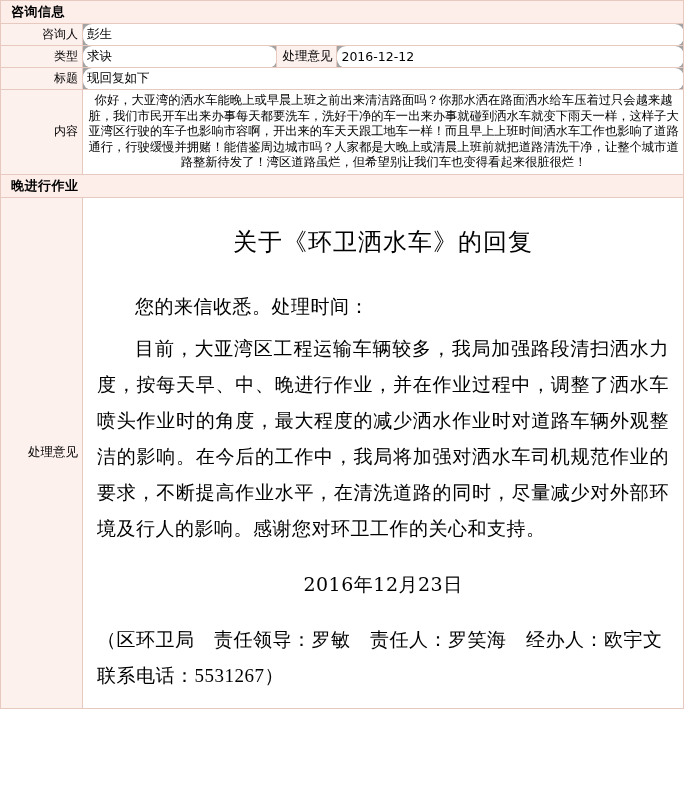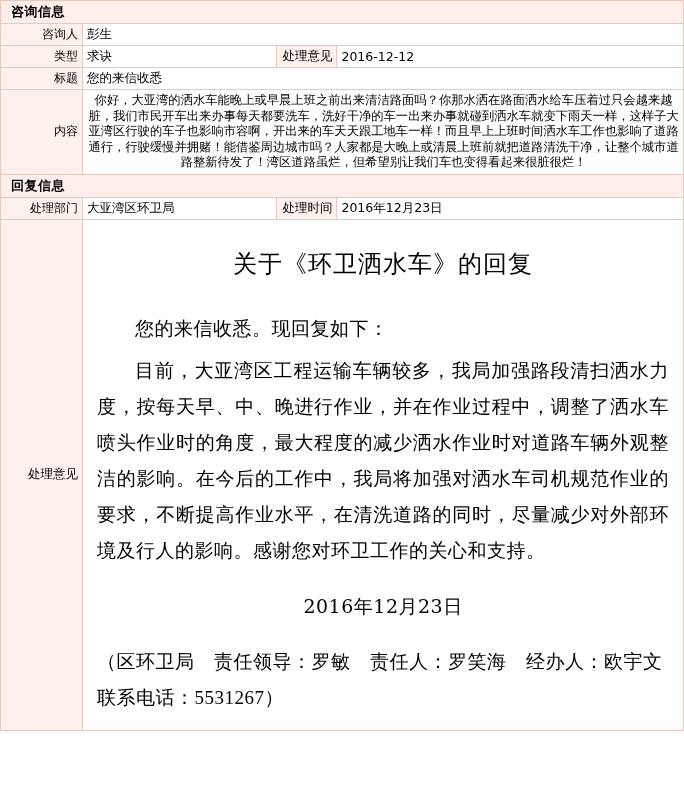--- a/index.html
+++ b/index.html
@@ -56,20 +56,21 @@
     white-space: nowrap;
     color: #000;
   }
 
   .value-cell {
     background: #ffffff;
     text-align: left;
     padding: 2px 2px 2px 4px !important;
     font-size: 12.5px;
     color: #000;
+    border-radius: 9px;
   }
 
   .content-cell {
     background: #ffffff;
     text-align: center;
     padding: 3px 3px 3px 4px !important;
     font-size: 12.3px;
     line-height: 15.5px;
     color: #000;
     letter-spacing: 0px;
@@ -164,41 +165,35 @@
         <td class="value-cell" colspan="3">彭生</td>
       </tr>
       <tr>
         <td class="label-cell">类型</td>
         <td class="value-cell">求诀</td>
         <td class="label-cell-mid">处理意见</td>
         <td class="value-cell">2016-12-12</td>
       </tr>
       <tr>
         <td class="label-cell">标题</td>
-        <td class="value-cell" colspan="3">您的来信收悉</td>
+        <td class="value-cell" colspan="3">现回复如下</td>
       </tr>
       <tr>
         <td class="label-cell">内容</td>
         <td class="content-cell" colspan="3">你好，大亚湾的洒水车能晚上或早晨上班之前出来清洁路面吗？你那水洒在路面洒水给车压着过只会越来越脏，我们市民开车出来办事每天都要洗车，洗好干净的车一出来办事就碰到洒水车就变下雨天一样，这样子大亚湾区行驶的车子也影响市容啊，开出来的车天天跟工地车一样！而且早上上班时间洒水车工作也影响了道路通行，行驶缓慢并拥赌！能借鉴周边城市吗？人家都是大晚上或清晨上班前就把道路清洗干净，让整个城市道路整新待发了！湾区道路虽烂，但希望别让我们车也变得看起来很脏很烂！</td>
       </tr>
 
       <tr>
-        <td class="section-head" colspan="4">回复信息</td>
-      </tr>
-      <tr>
-        <td class="label-cell">处理部门</td>
-        <td class="value-cell">大亚湾区环卫局</td>
-        <td class="label-cell-mid">处理时间</td>
-        <td class="value-cell">2016年12月23日</td>
+        <td class="section-head" colspan="4">晚进行作业</td>
       </tr>
       <tr>
         <td class="opinion-label">处理意见</td>
         <td class="reply-body" colspan="3">
           <div class="reply-title">关于《环卫洒水车》的回复</div>
-          <p class="reply-para">您的来信收悉。现回复如下：</p>
+          <p class="reply-para">您的来信收悉。处理时间：</p>
           <p class="reply-para tight">目前，大亚湾区工程运输车辆较多，我局加强路段清扫洒水力度，按每天早、中、晚进行作业，并在作业过程中，调整了洒水车喷头作业时的角度，最大程度的减少洒水作业时对道路车辆外观整洁的影响。在今后的工作中，我局将加强对洒水车司机规范作业的要求，不断提高作业水平，在清洗道路的同时，尽量减少对外部环境及行人的影响。感谢您对环卫工作的关心和支持。</p>
           <div class="reply-date">2016年12月23日</div>
           <div class="reply-footer">（区环卫局　责任领导：罗敏　责任人：罗笑海　经办人：欧宇文　联系电话：5531267）</div>
         </td>
       </tr>
     </tbody>
   </table>
 </div>
 
 </body></html>

